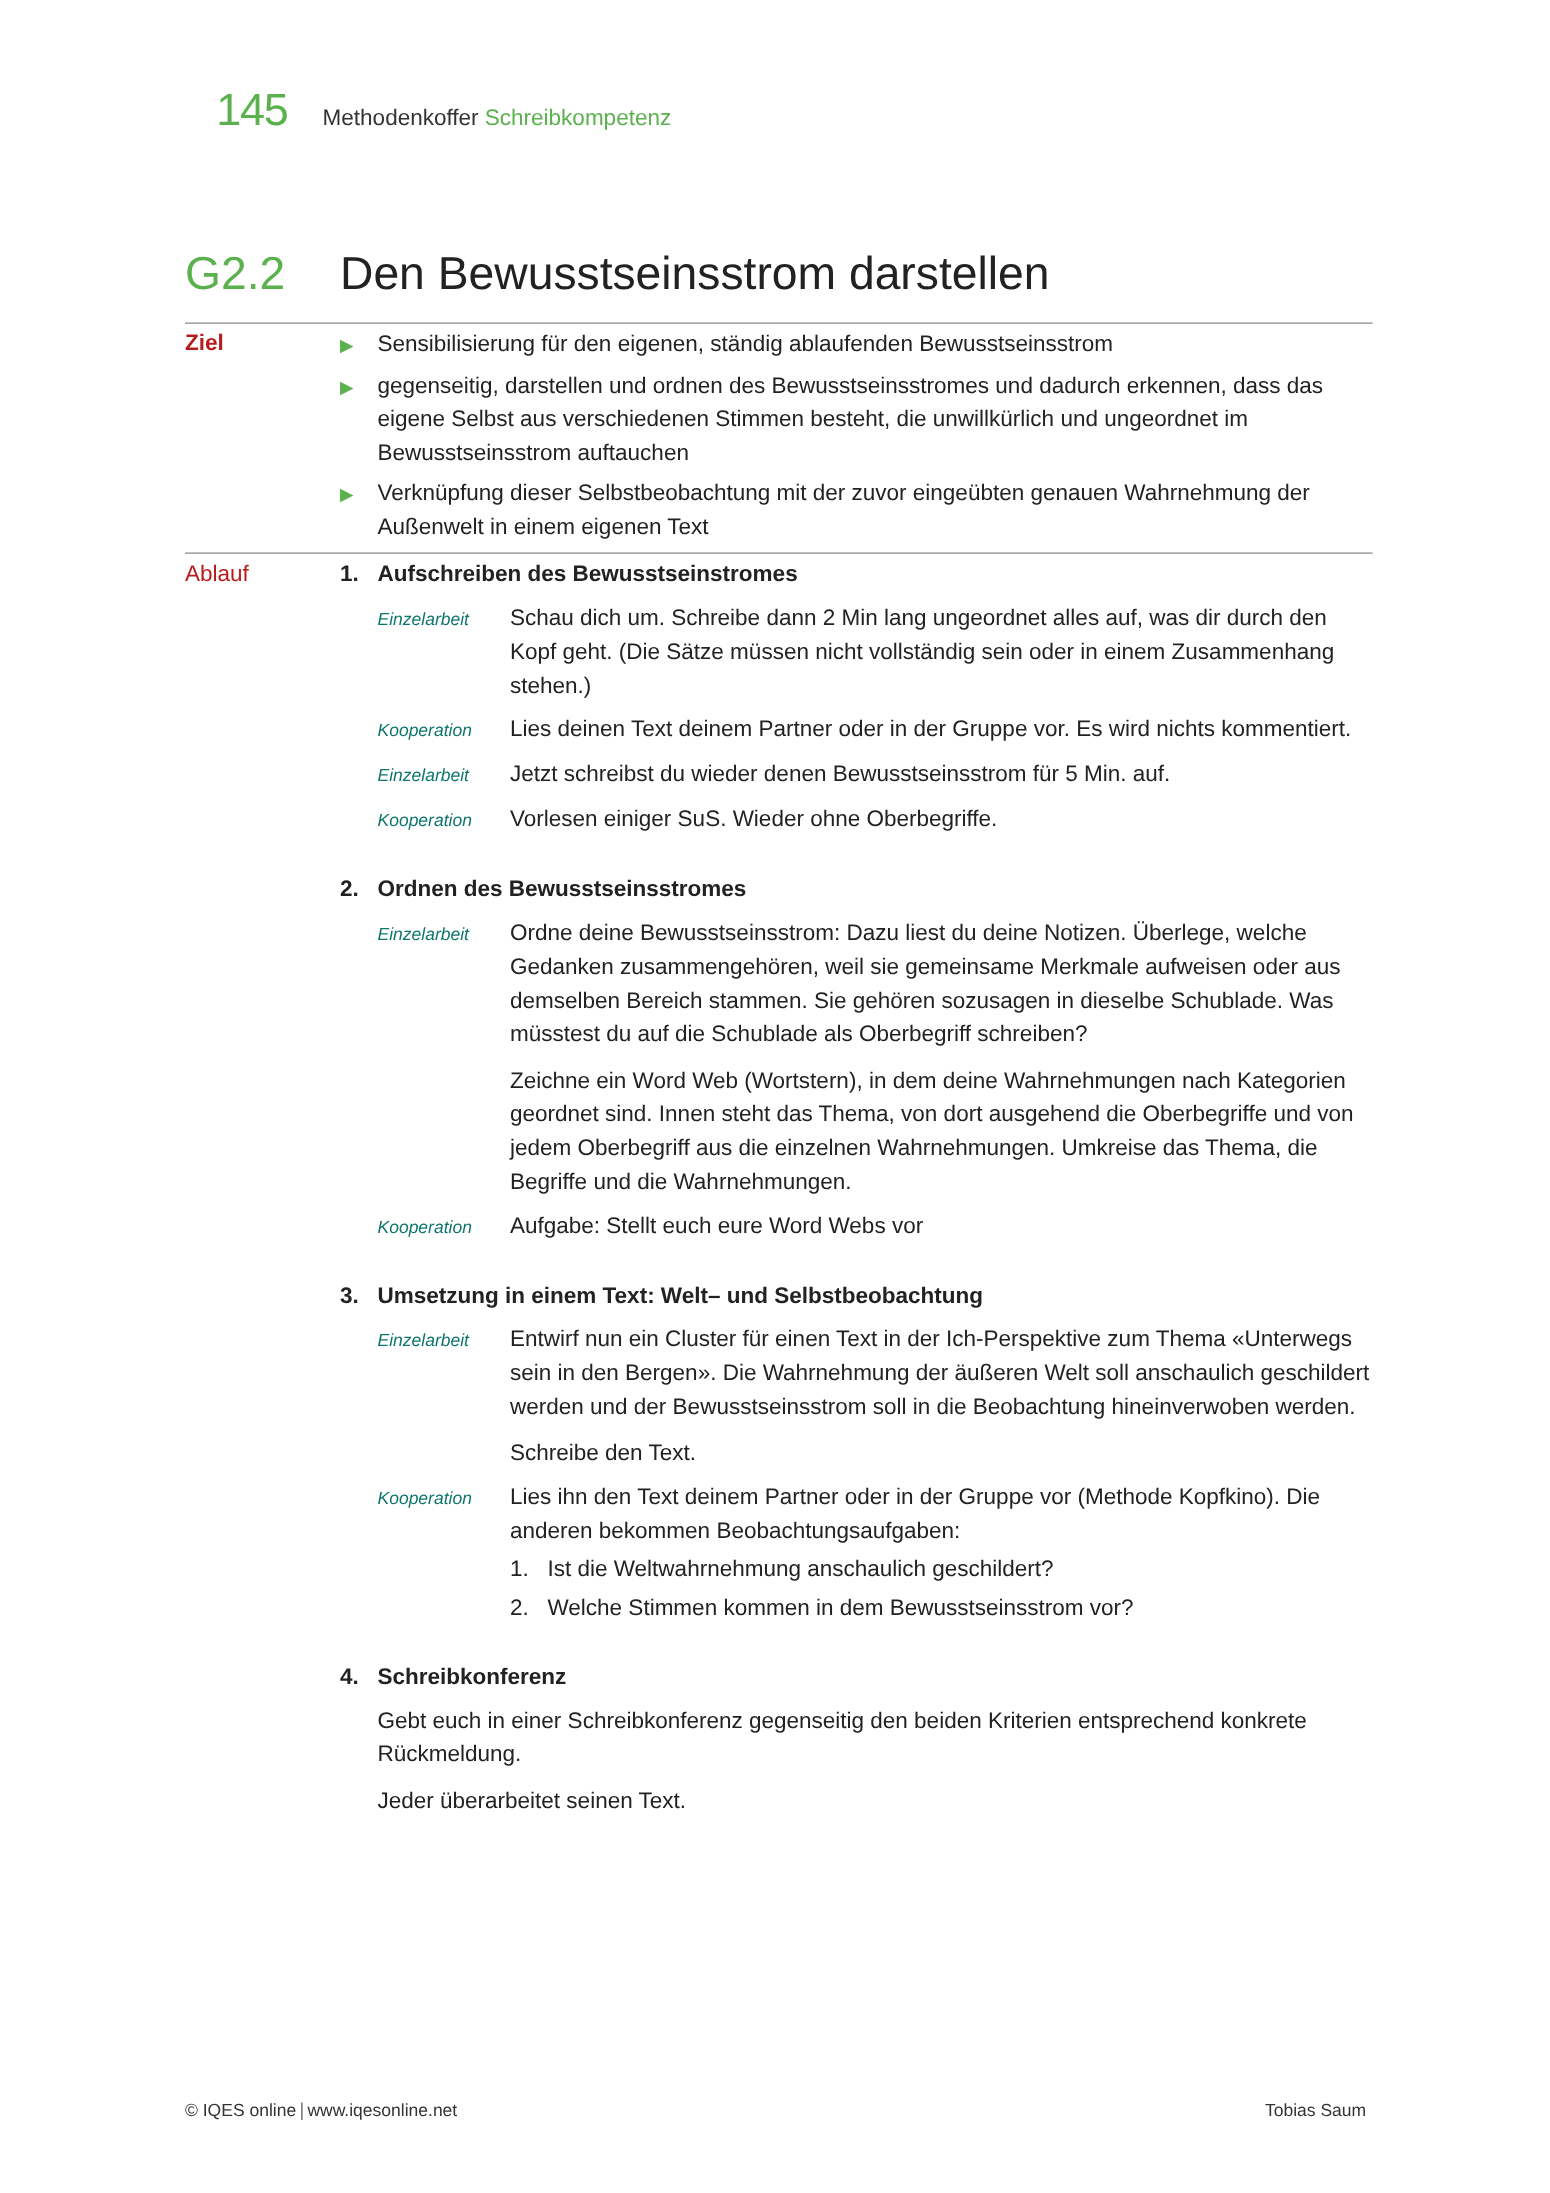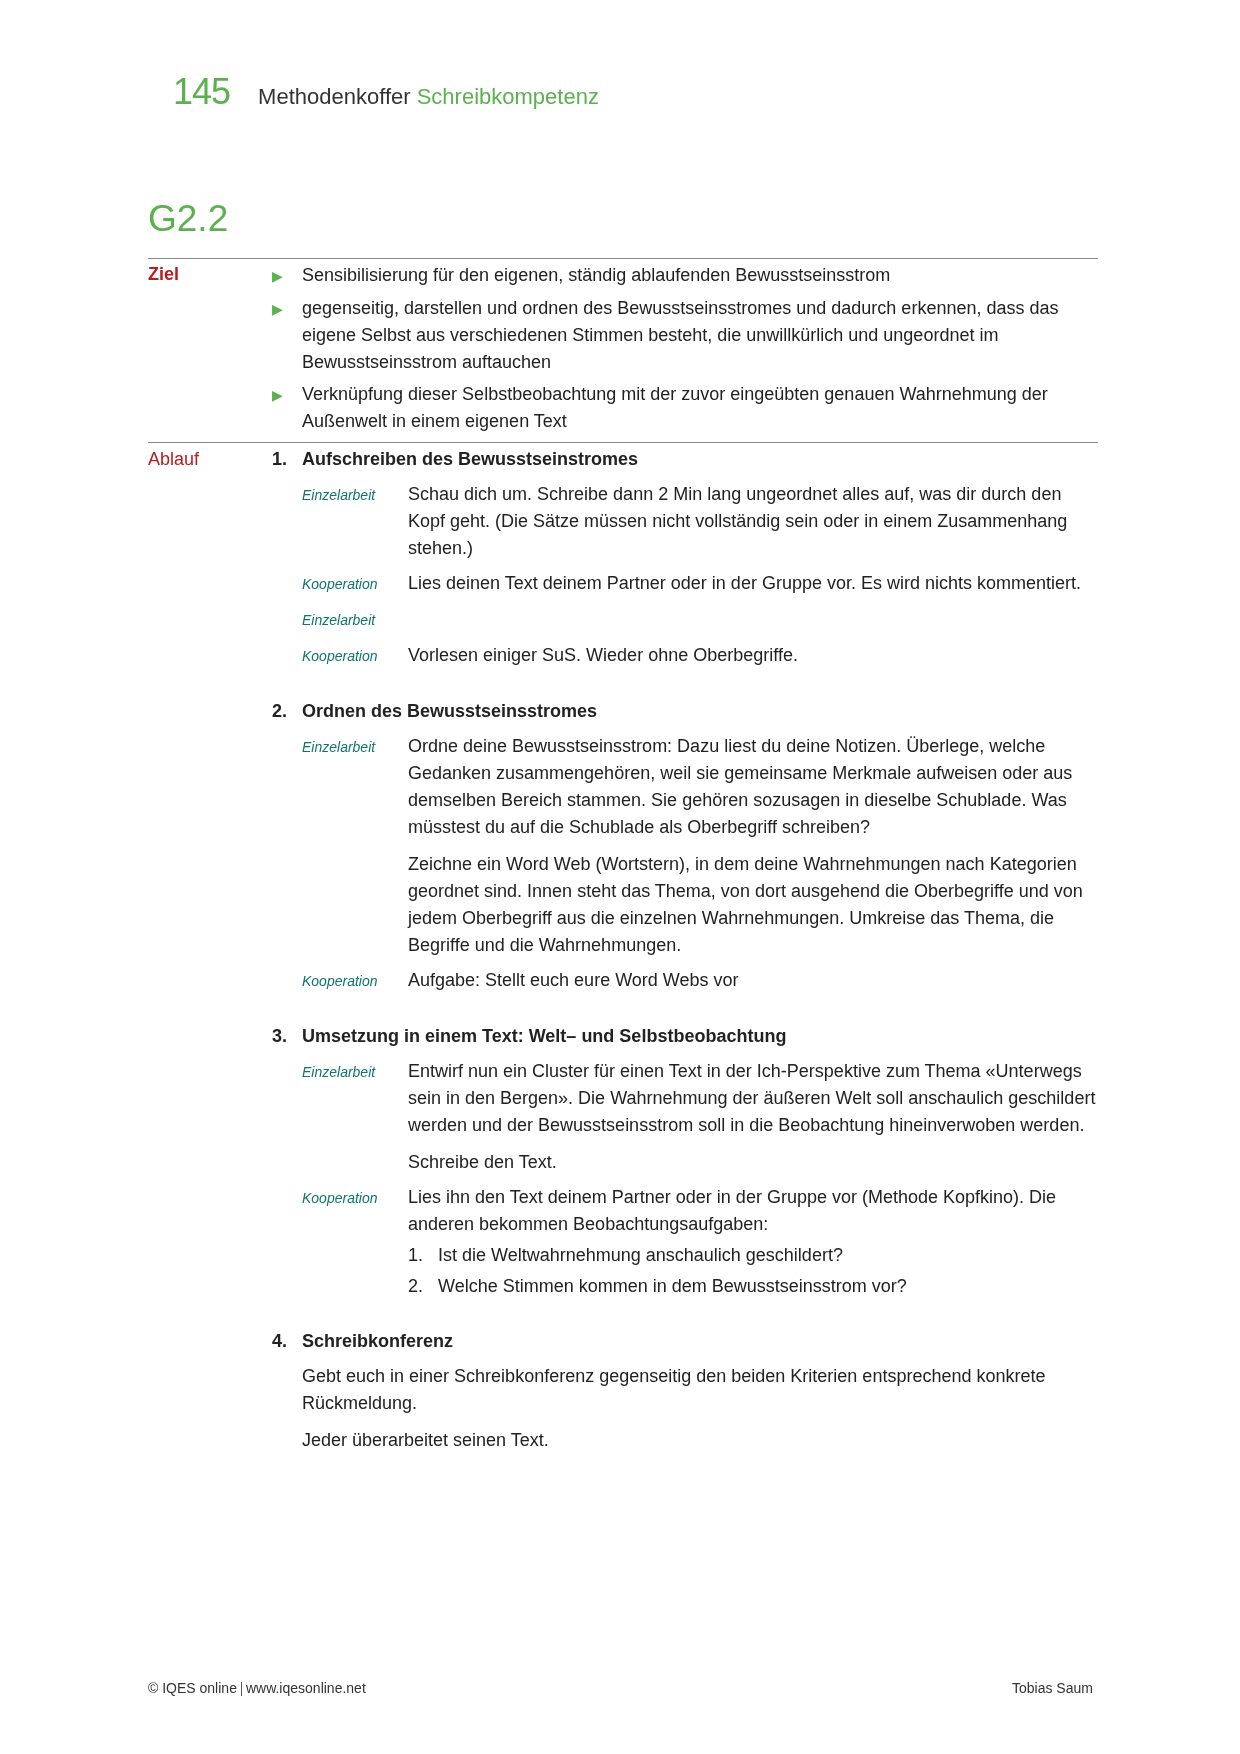--- a/index.html
+++ b/index.html
@@ -1,19 +1,19 @@
 <!DOCTYPE html>
 <html><head>
 <meta charset="utf-8">
 <style>
   html, body { margin: 0; padding: 0; background: #ffffff; }
   body { width: 1240px; height: 1754px; position: relative; font-family: "Liberation Sans", sans-serif; color: #222; overflow: hidden; }
   .header { position: absolute; left: 148px; top: 60px; display: flex; align-items: baseline; }
   .page-num { font-size: 36px; color: #5bb14e; letter-spacing: -1px; margin-left: 25px; }
-  .header-title { font-size: 22px; margin-left: 28px; color: #333; margin-top: 24px; }
+  .header-title { font-size: 18px; margin-left: 28px; color: #333; margin-top: 24px; }
   .header-title .sub { color: #5bb14e; }
   .title-row { position: absolute; left: 148px; top: 198px; display: flex; align-items: baseline; }
   .title-code { font-size: 37px; color: #5bb14e; width: 124px; }
   .title-text { font-size: 37px; color: #222; }
   .rule { position: absolute; left: 148px; width: 950px; height: 1px; background: #888; }
   .label { position: absolute; left: 148px; font-size: 18px; font-weight: bold; color: #b91c1c; }
   .content { position: absolute; left: 272px; width: 826px; font-size: 18px; line-height: 27px; }
   .bullet { display: flex; margin-bottom: 5px; }
   .bullet-icon { width: 30px; flex: none; color: #5bb14e; font-size: 14px; padding-top: 1px; }
   .step-head { display: flex; font-weight: bold; }
@@ -38,20 +38,21 @@
 <div class="header">
   <span class="page-num">145</span>
   <span class="header-title">
     <span>Methodenkoffer</span>
     <span class="sub">Schreibkompetenz</span>
   </span>
 </div>
 
 <div class="title-row">
   <span class="title-code">G2.2</span>
+  <span class="title-text">Den Bewusstseinsstrom darstellen</span>
 </div>
 
 <div class="rule" style="top:258px;"></div>
 
 <div class="label" style="top:264px;">Ziel</div>
 <div class="content" style="top:262px;">
   <div class="bullet">
     <span class="bullet-icon">▶</span>
     <span>Sensibilisierung für den eigenen, ständig ablaufenden Bewusstseinsstrom</span>
   </div>
@@ -82,20 +83,23 @@
         </div>
     </div>
     <div class="row">
       <span class="role">Kooperation</span>
       <div class="text">
           <p>Lies deinen Text deinem Partner oder in der Gruppe vor. Es wird nichts kommentiert.</p>
         </div>
     </div>
     <div class="row">
       <span class="role">Einzelarbeit</span>
+      <div class="text">
+          <p>Jetzt schreibst du wieder denen Bewusstseinsstrom für 5 Min. auf.</p>
+        </div>
     </div>
     <div class="row">
       <span class="role">Kooperation</span>
       <div class="text">
           <p>Vorlesen einiger SuS. Wieder ohne Oberbegriffe.</p>
         </div>
     </div>
   </div>
 
   <div class="section">

